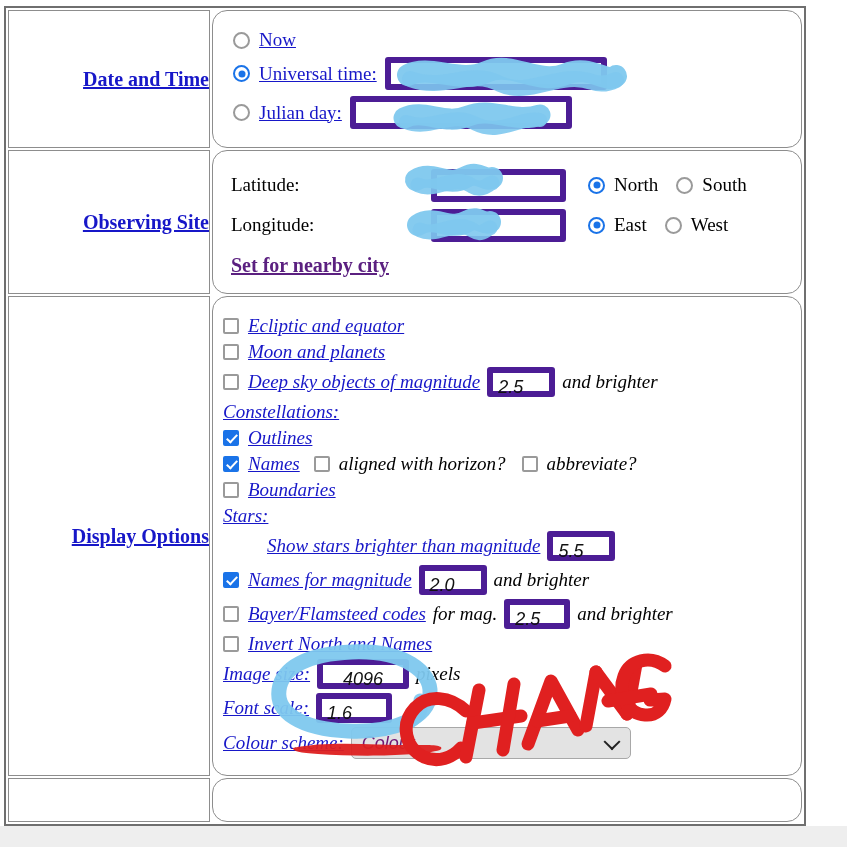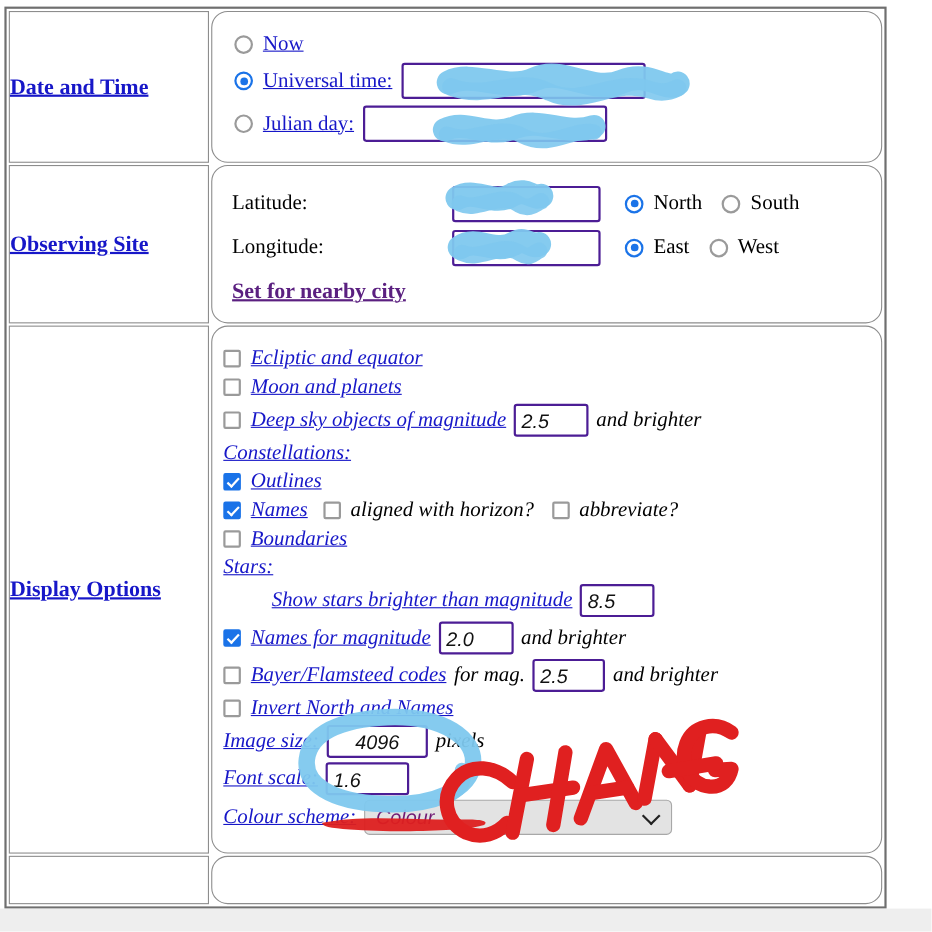--- a/index.html
+++ b/index.html
@@ -20,21 +20,21 @@
     border-collapse:separate;border-spacing:2px;
     border:2px solid #6f6f6f;
     background:#ffffff;
   }
   .form-table td{
     border:1px solid #8d8d8d;
     vertical-align:middle;
     padding:0;
     background:#ffffff;
   }
-  td.label-cell{width:180px;text-align:left;}
+  td.label-cell{width:180px;text-align:right;padding-left:20px;}
   td.content-cell{padding:6px 0 6px 10px;border-radius:15px;}
 
   a.lnk{color:#1717c8;text-decoration:underline;}
   a.lnk-b{color:#1717c8;text-decoration:underline;font-weight:bold;font-size:20px;}
   a.lnk-visited{color:#5b2080;text-decoration:underline;font-weight:bold;font-size:20px;}
 
   .row-line{display:flex;align-items:center;margin:7px 0;}
   .row-line.tight{margin:4px 0;font-style:italic;}
 
   
@@ -60,21 +60,21 @@
   }
   .cbx.on{background:#1a73e8;border-color:#1a73e8;}
   .cbx.on::after{
     content:"";position:absolute;left:4px;top:0px;
     width:4px;height:9px;border:solid #ffffff;
     border-width:0 2px 2px 0;transform:rotate(43deg);
   }
 
   
   .tinput{
-    border:2px solid #4c1d95;border-radius:3px;background:#ffffff;
+    border:6px solid #4c1d95;border-radius:3px;background:#ffffff;
     font-family:"Liberation Sans","DejaVu Sans",sans-serif;
     font-size:18px;color:#111111;
     padding:3px 5px;box-sizing:border-box;display:inline-block;
     line-height:22px;
   }
   .in-datetime{width:222px;height:33px;}
   .in-coord{width:135px;height:33px;}
   .in-mag{width:68px;height:30px;}
   .in-mag2{width:66px;height:30px;}
   .in-imgsize{width:92px;height:30px;text-align:center;}
@@ -210,21 +210,21 @@
         <span class="cbx"></span>
         <a class="lnk" href="#">Boundaries</a>
       </div>
 
       <div class="row-line tight">
         <a class="lnk" href="#">Stars:</a>
       </div>
 
       <div class="row-line tight" style="margin-left:44px">
         <a class="lnk" href="#">Show stars brighter than magnitude</a>
-        <span class="tinput in-mag ml6">8.5</span>
+        <span class="tinput in-mag ml6">5.5</span>
       </div>
 
       <div class="row-line tight indent2">
         <span class="cbx on"></span>
         <a class="lnk" href="#">Names for magnitude</a>
         <span class="tinput in-mag ml6">2.0</span>
         <span class="blk ml6">and brighter</span>
       </div>
 
       <div class="row-line tight indent3">

